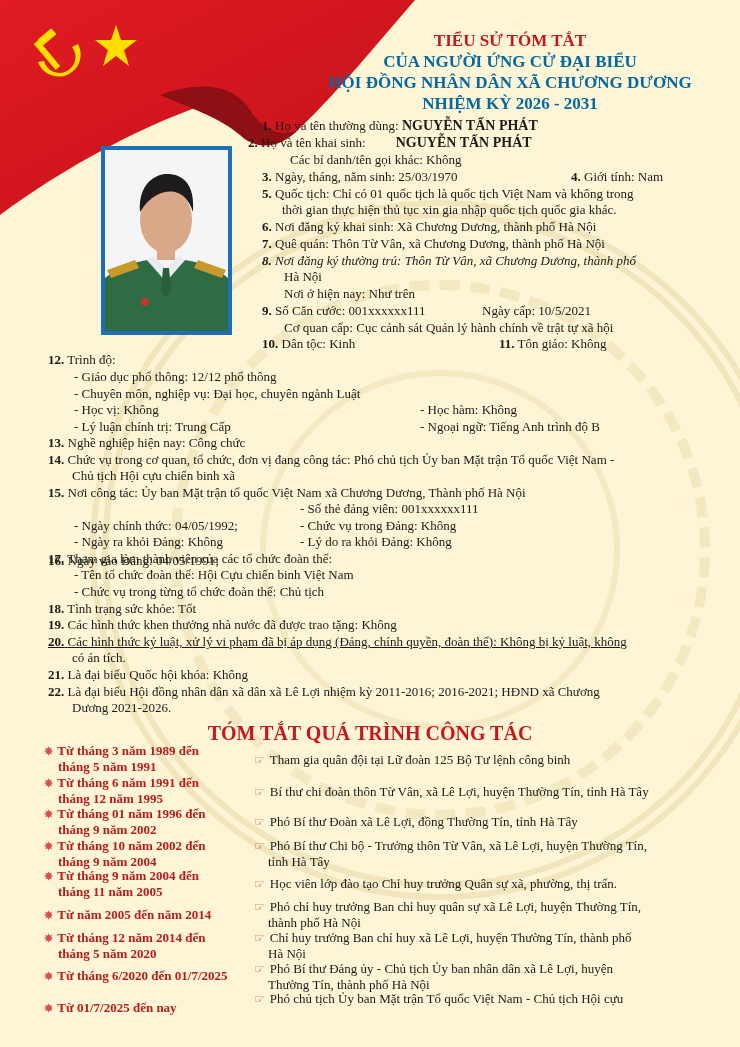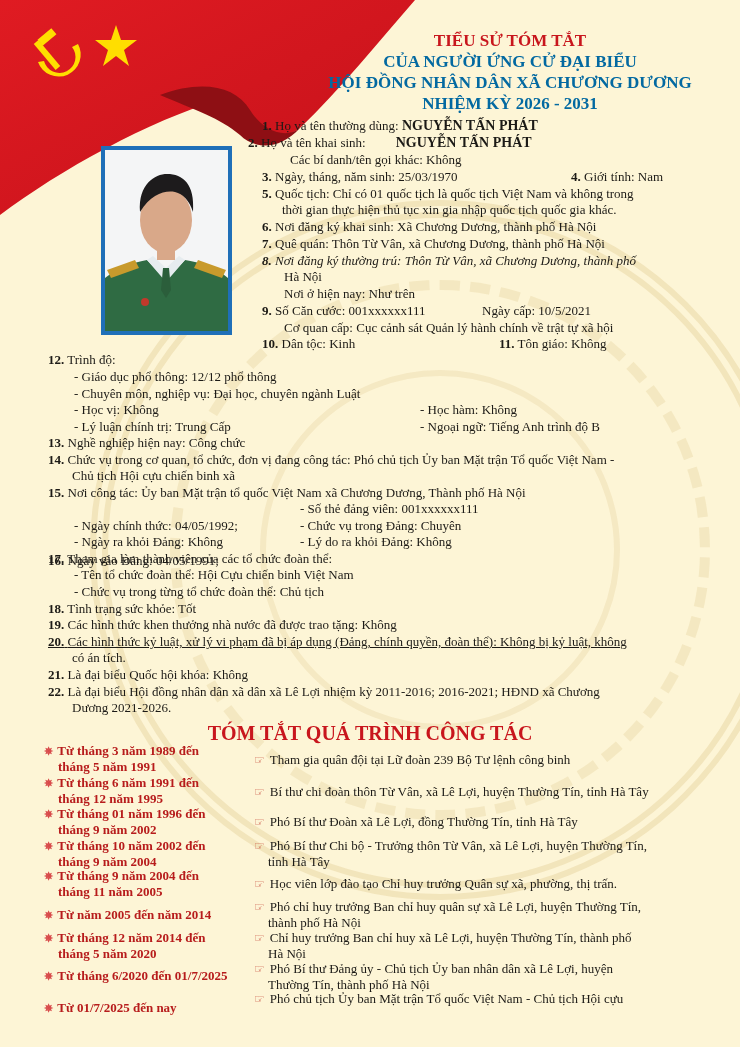--- a/index.html
+++ b/index.html
@@ -149,21 +149,21 @@
 </div>
 <div class="line" style="left:72px;top:468px;">Chủ tịch Hội cựu chiến binh xã</div>
 <div class="line" style="left:48px;top:485px;">
   <span class="num">15.</span> <span>Nơi công tác: Ủy ban Mặt trận tổ quốc Việt Nam xã Chương Dương, Thành phố Hà Nội</span>
 </div>
 <div class="line" style="left:48px;top:515px;margin-top:38px;">
   <span class="num">16.</span> <span>Ngày vào Đảng: 04/05/1991;</span>
 </div>
 <div class="line" style="left:300px;top:501px;">- Số thẻ đảng viên: 001xxxxxx111</div>
 <div class="line" style="left:74px;top:518px;">- Ngày chính thức: 04/05/1992;</div>
-<div class="line" style="left:300px;top:518px;">- Chức vụ trong Đảng: Chuyên</div>
+<div class="line" style="left:300px;top:518px;">- Chức vụ trong Đảng: Không</div>
 <div class="line" style="left:74px;top:534px;">- Ngày ra khỏi Đảng: Không</div>
 <div class="line" style="left:300px;top:534px;">- Lý do ra khỏi Đảng: Không</div>
 <div class="line" style="left:48px;top:551px;">
   <span class="num">17.</span> <span>Tham gia làm thành viên của các tổ chức đoàn thể:</span>
 </div>
 <div class="line" style="left:74px;top:567px;">- Tên tổ chức đoàn thể: Hội Cựu chiến binh Việt Nam</div>
 <div class="line" style="left:74px;top:584px;">- Chức vụ trong từng tổ chức đoàn thể: Chủ tịch</div>
 <div class="line" style="left:48px;top:601px;">
   <span class="num">18.</span> <span>Tình trạng sức khỏe: Tốt</span>
 </div>
@@ -178,21 +178,21 @@
   <span class="num">21.</span> <span>Là đại biểu Quốc hội khóa: Không</span>
 </div>
 <div class="line" style="left:48px;top:684px;">
   <span class="num">22.</span> <span>Là đại biểu Hội đồng nhân dân xã dân xã Lê Lợi nhiệm kỳ 2011-2016; 2016-2021; HĐND xã Chương</span>
 </div>
 <div class="line" style="left:72px;top:700px;">Dương 2021-2026.</div>
 
 <div class="section-title">TÓM TẮT QUÁ TRÌNH CÔNG TÁC</div>
 
 <div class="period" style="top:743px;"><span class="star">✵</span><span>Từ tháng 3 năm 1989 đến</span><br><span class="cont">tháng 5 năm 1991</span></div>
-<div class="job" style="top:752px;"><span class="hand">☞</span><span>Tham gia quân đội tại Lữ đoàn 239 Bộ Tư lệnh công binh</span></div>
+<div class="job" style="top:752px;"><span class="hand">☞</span><span>Tham gia quân đội tại Lữ đoàn 125 Bộ Tư lệnh công binh</span></div>
 
 <div class="period" style="top:775px;"><span class="star">✵</span><span>Từ tháng 6 năm 1991 đến</span><br><span class="cont">tháng 12 năm 1995</span></div>
 <div class="job" style="top:784px;"><span class="hand">☞</span><span>Bí thư chi đoàn thôn Từ Vân, xã Lê Lợi, huyện Thường Tín, tỉnh Hà Tây</span></div>
 
 <div class="period" style="top:806px;"><span class="star">✵</span><span>Từ tháng 01 năm 1996 đến</span><br><span class="cont">tháng 9 năm 2002</span></div>
 <div class="job" style="top:814px;"><span class="hand">☞</span><span>Phó Bí thư Đoàn xã Lê Lợi, đồng Thường Tín, tỉnh Hà Tây</span></div>
 
 <div class="period" style="top:838px;"><span class="star">✵</span><span>Từ tháng 10 năm 2002 đến</span><br><span class="cont">tháng 9 năm 2004</span></div>
 <div class="job" style="top:838px;"><span class="hand">☞</span><span>Phó Bí thư Chi bộ - Trưởng thôn Từ Vân, xã Lê Lợi, huyện Thường Tín,</span><br><span class="cont">tỉnh Hà Tây</span></div>
 

